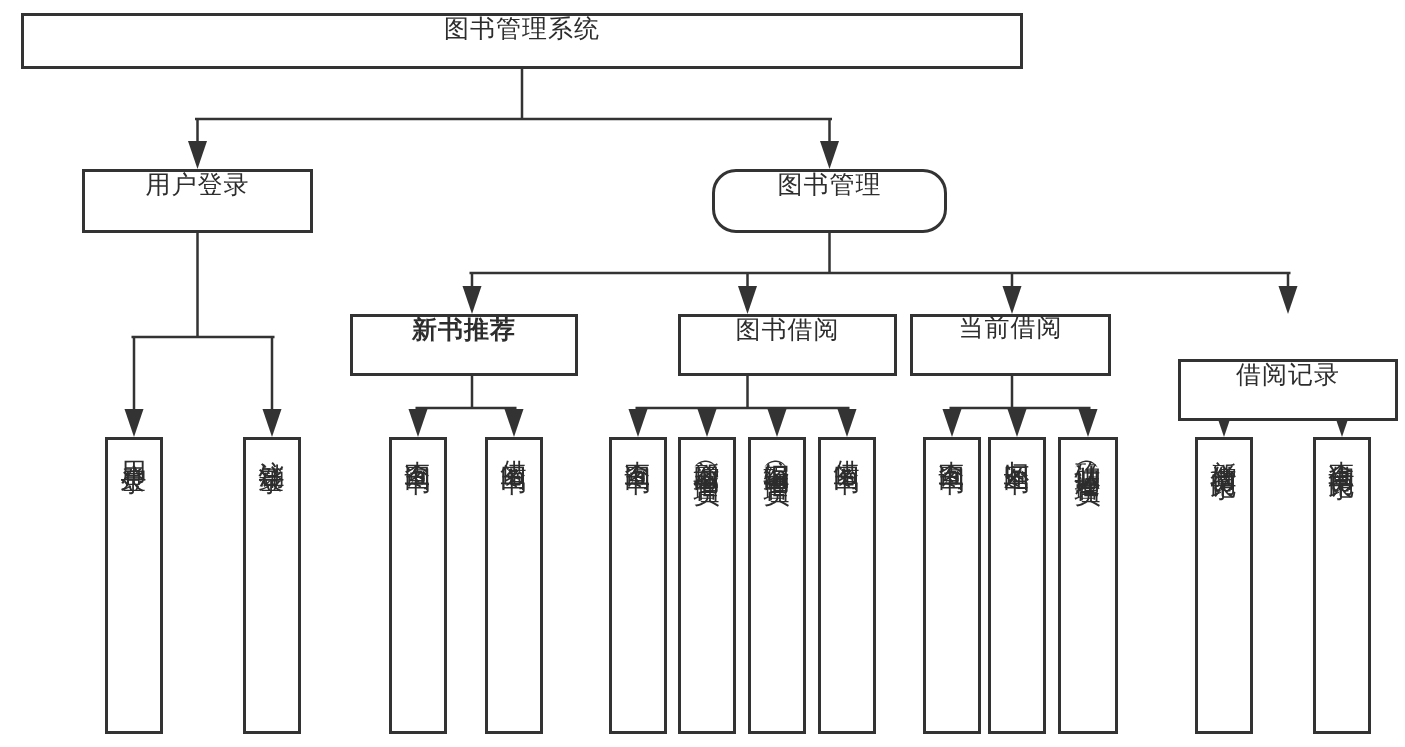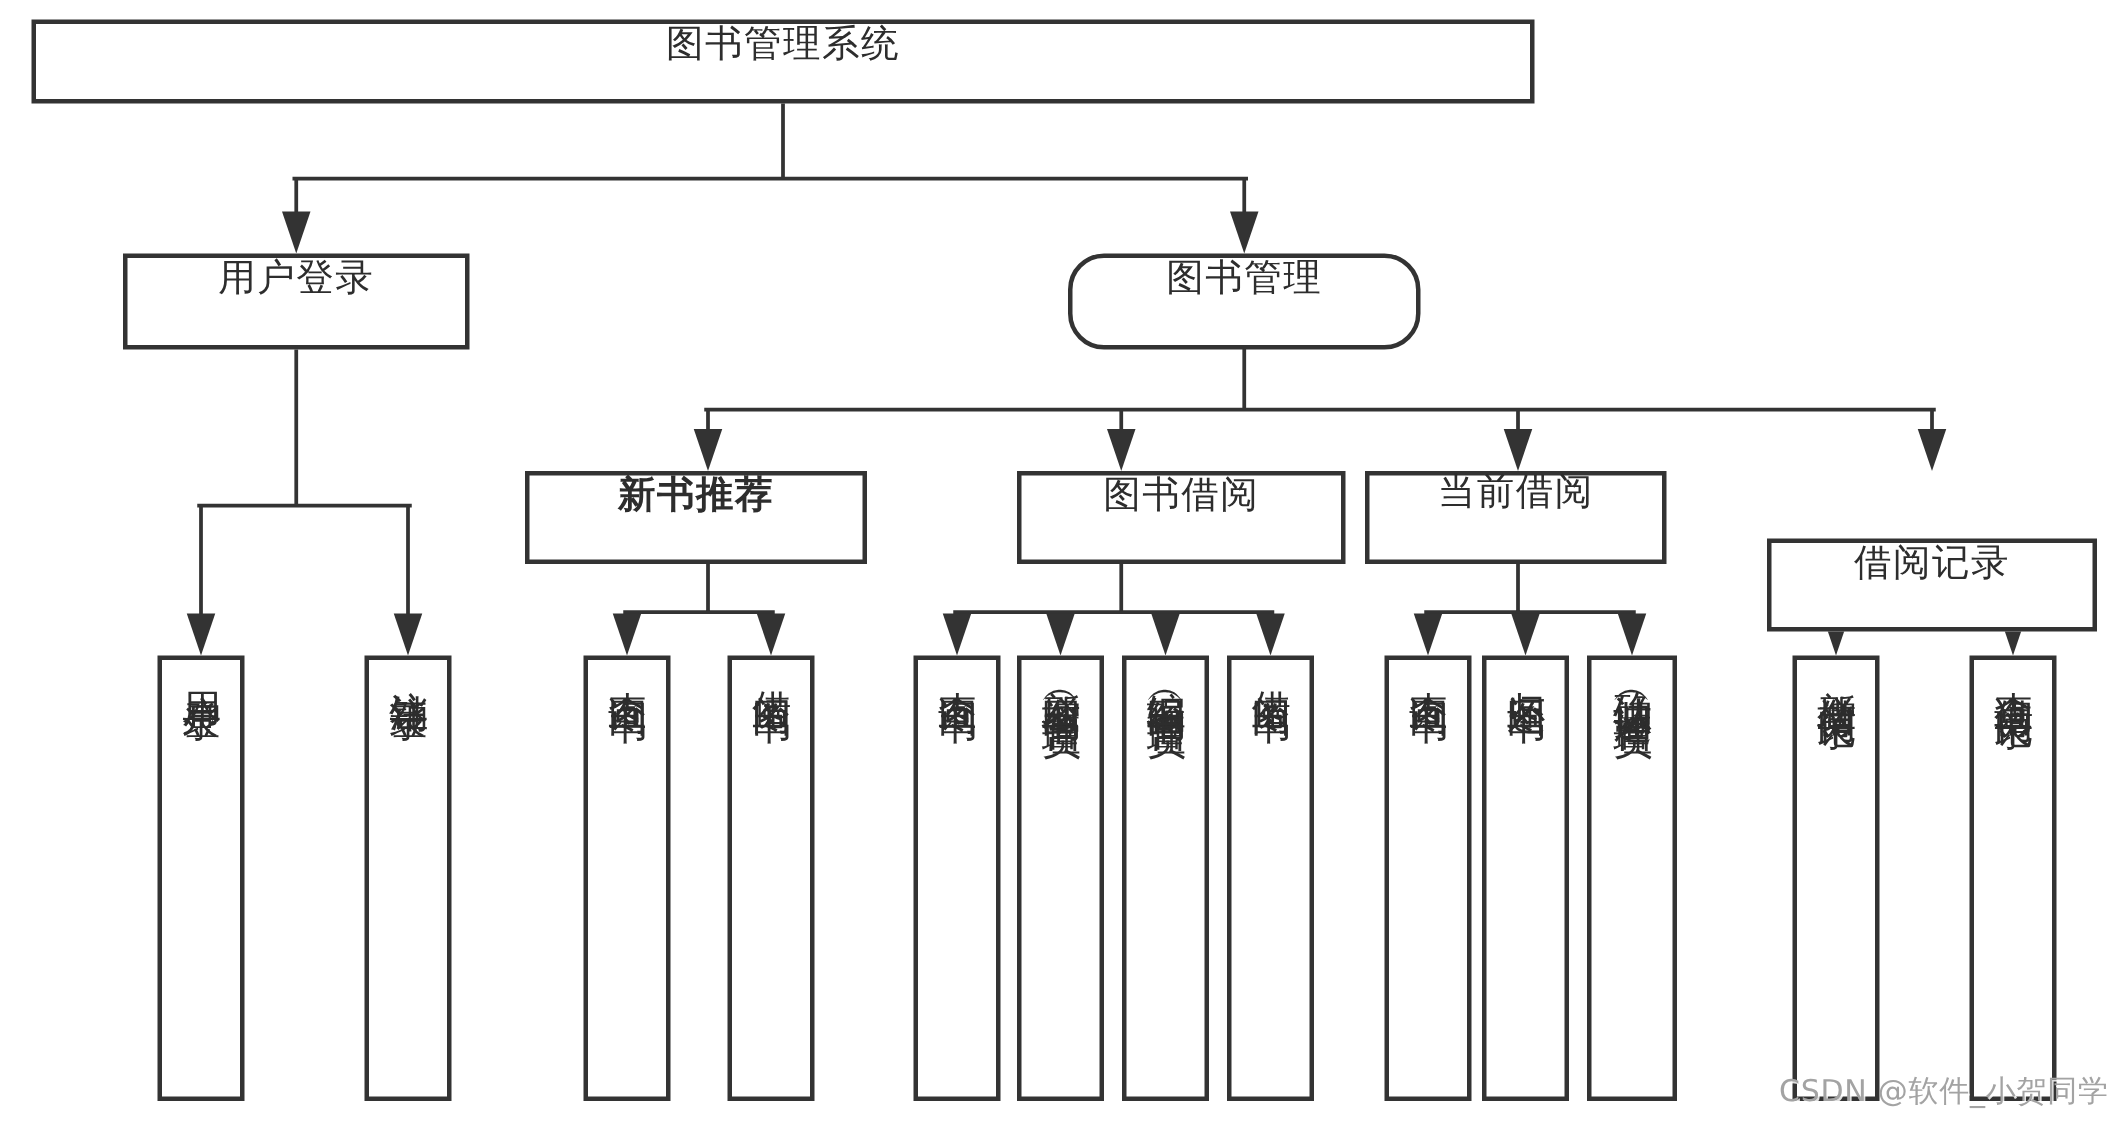--- a/index.html
+++ b/index.html
@@ -126,14 +126,13 @@
       <div class="node v" style="left: 1058px; top: 437px; width: 60px; height: 297px;">
         <span class="lbl">确认归还（管理员）</span>
       </div>
       <div class="node v" style="left: 1195px; top: 437px; width: 58px; height: 297px;">
         <span class="lbl">新增借阅记录</span>
       </div>
       <div class="node v" style="left: 1313px; top: 437px; width: 58px; height: 297px;">
         <span class="lbl">查询借阅记录</span>
       </div>
     </div>
-  <div class="watermark">CSDN @软件_小贺同学</div>
 </div>
 
 </body></html>

